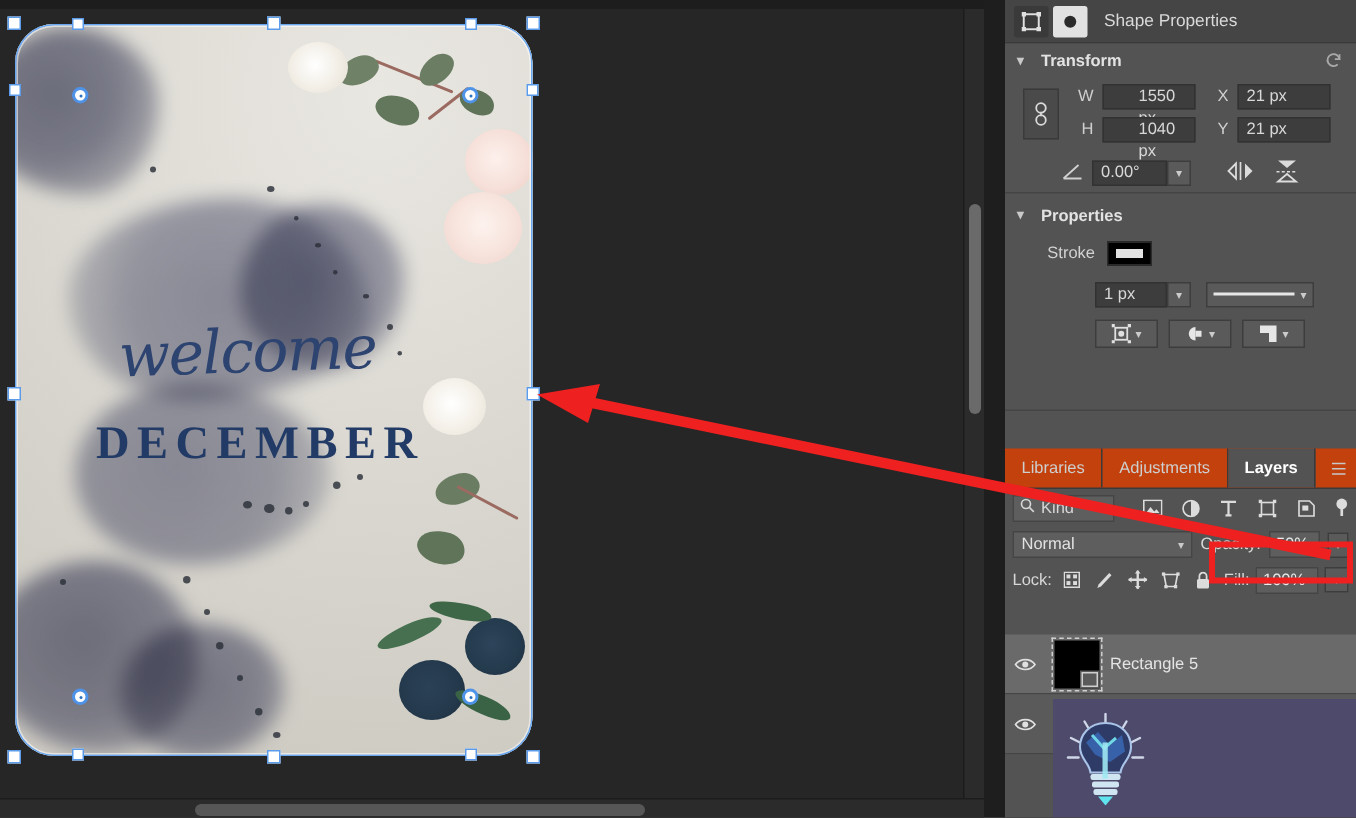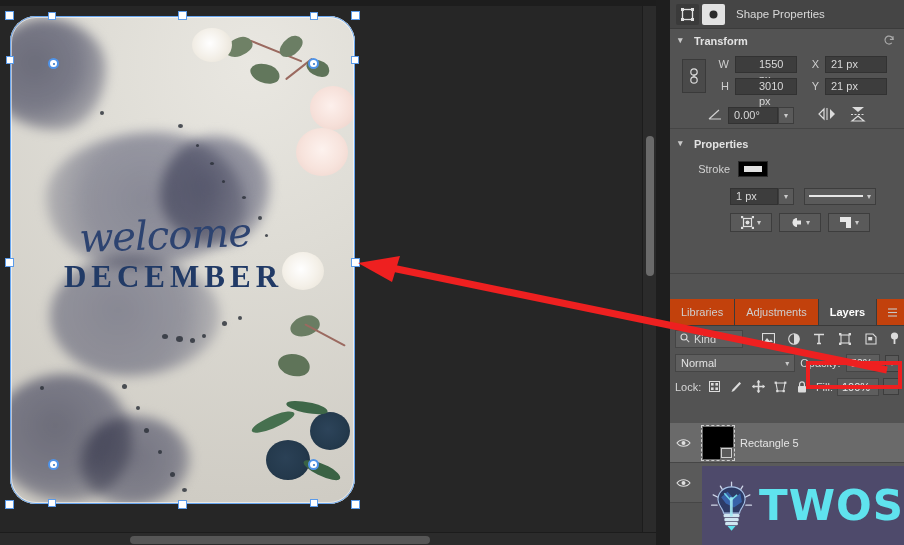--- a/index.html
+++ b/index.html
@@ -43,21 +43,21 @@
   .stem { position: absolute; background: #9b6a60; border-radius: 2px; }
 
   .wm-welcome {
     position: absolute; left: 30px; top: 196px; width: 250px;
     font-family: "DejaVu Serif", serif; font-style: italic;
     font-size: 40px; color: #2d4370; letter-spacing: -1px;
     transform: rotate(-2deg);
     text-align: center;
   }
   .wm-december {
-    position: absolute; left: 26px; top: 243px; width: 275px;
+    position: absolute; left: 26px; top: 261px; width: 275px;
     font-family: "Liberation Serif", serif; font-weight: bold;
     font-size: 31px; letter-spacing: 5px; color: #213a66;
     text-align: center;
   }
 
   
   #selection {
     position: absolute; left: 10px; top: 16px; width: 345px; height: 488px;
     pointer-events: none;
   }
@@ -391,21 +391,21 @@
         </div>
         <div style="flex:1;">
           <div class="field-row" style="padding:0;height:20px;">
             <span class="lbl">W</span>
             <span class="inp w1">1550 px</span>
             <span class="lbl" style="width:14px;margin-left:8px;">X</span>
             <span class="inp w2">21 px</span>
           </div>
           <div class="field-row" style="padding:0;height:24px;">
             <span class="lbl">H</span>
-            <span class="inp w1">3010 px</span>
+            <span class="inp w1">1040 px</span>
             <span class="lbl" style="width:14px;margin-left:8px;">Y</span>
             <span class="inp w2">21 px</span>
           </div>
         </div>
       </div>
 
       <div class="field-row" style="padding-left:38px;height:26px;">
         <span style="margin-right:6px;">
           <svg width="14" height="12" viewBox="0 0 14 12">
               <path d="M1 11 L13 11 M1 11 L11 2" fill="none" stroke="#d0d0d0" stroke-width="1.2"></path>
@@ -652,16 +652,15 @@
       </g>
       <path d="M27 7 C16 7 10 15 10 23 C10 31 16 33 17 40 L37 40 C38 33 44 31 44 23 C44 15 38 7 27 7 Z" fill="#2d3b66" stroke="#a9c4e8" stroke-width="1.4"></path>
       <path d="M14 20 L22 13 L30 22 L38 15 L40 26 L30 33 L20 28 Z" fill="#3a6ab5" opacity=".85"></path>
       <path d="M18 15 L26 24 L34 17" fill="none" stroke="#6fd6e8" stroke-width="2"></path>
       <rect x="17" y="41" width="20" height="4" rx="1.5" fill="#cfe6f2"></rect>
       <rect x="18" y="46" width="18" height="4" rx="1.5" fill="#cfe6f2"></rect>
       <rect x="19" y="51" width="16" height="4" rx="1.5" fill="#cfe6f2"></rect>
       <path d="M22 56 L32 56 L27 62 Z" fill="#5fe3ee"></path>
       <rect x="25" y="20" width="3.5" height="24" fill="#9fe8f2" opacity=".9"></rect>
     </svg>
-    <div id="twos-text">TWOS</div>
   </div>
 
 </div>
 
 </body></html>

